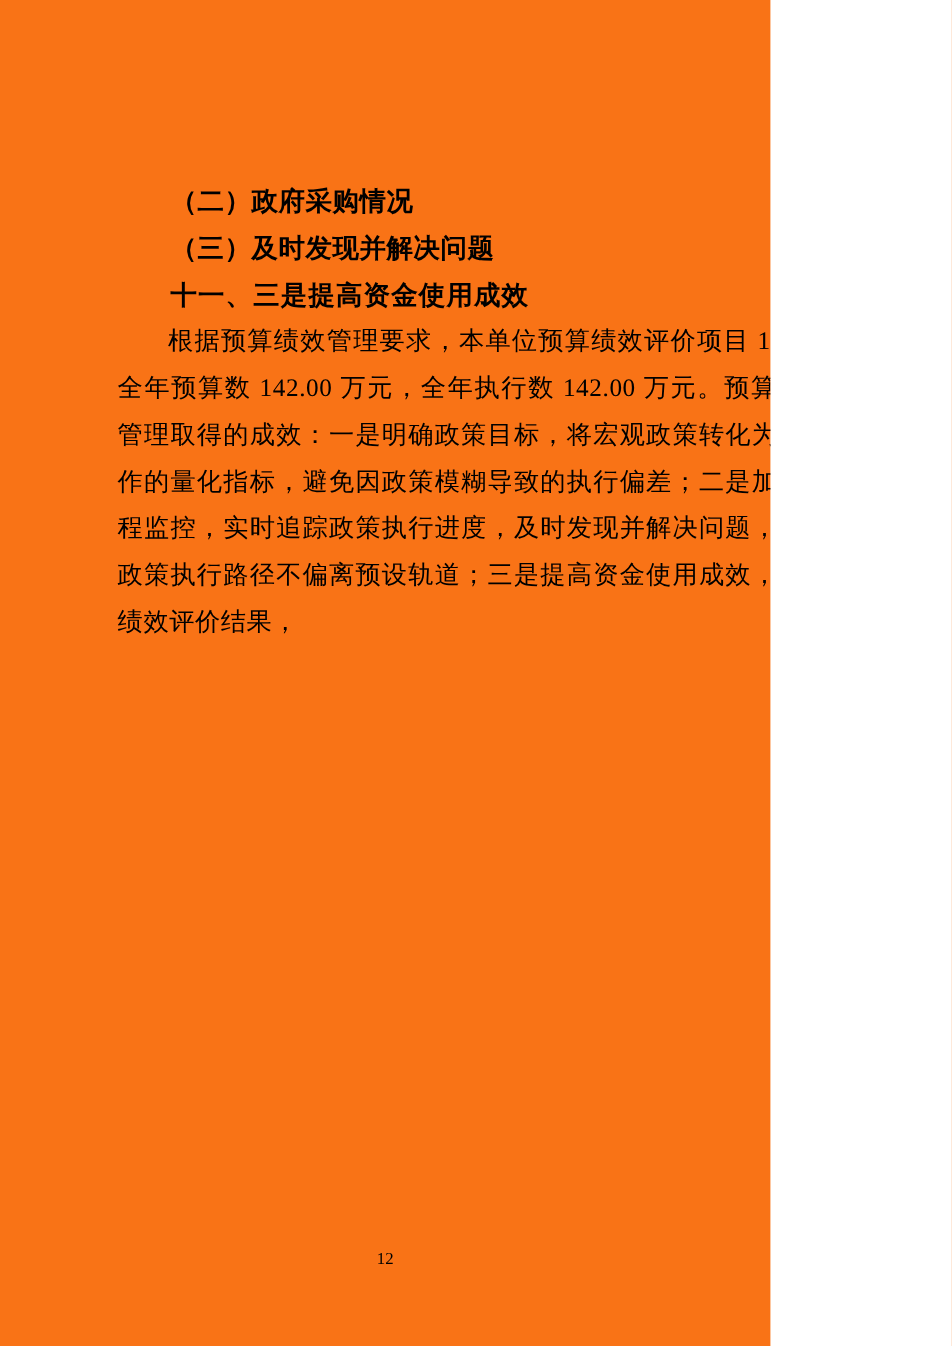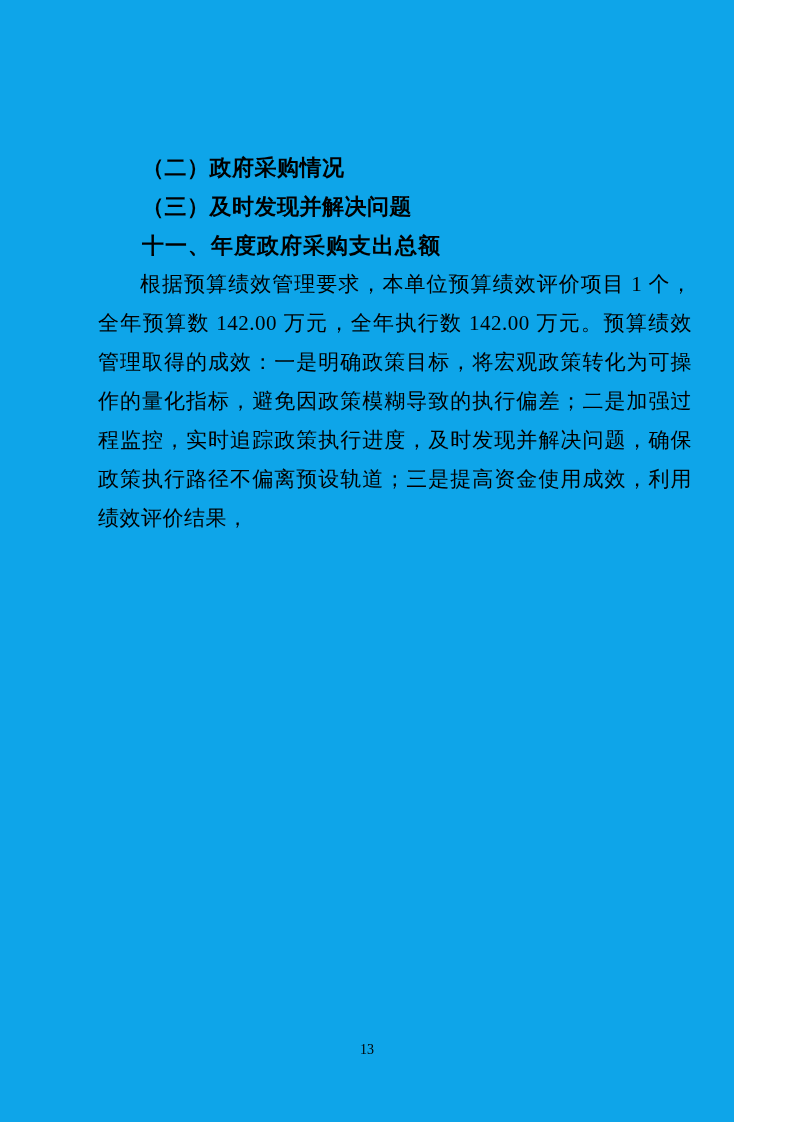--- a/index.html
+++ b/index.html
@@ -2,23 +2,23 @@
 <html><head>
 <meta charset="utf-8">
 <style>
   html, body {
     margin: 0;
     padding: 0;
     background: #ffffff;
   }
   .page {
     position: relative;
-    width: 734px;
+    width: 642px;
     height: 1122px;
-    background: #0ea5e9;
+    background: #f97316;
     color: #000000;
     overflow: hidden;
   }
   .content {
     position: absolute;
     left: 98px;
     top: 148px;
     width: 594px;
     font-family: "Liberation Serif", "DejaVu Serif", serif;
     font-size: 21px;
@@ -56,18 +56,18 @@
     color: #000000;
   }
 </style>
 </head>
 <body>
 
 <div class="page">
   <div class="content">
     <p class="heading-kai">（二）政府采购情况</p>
     <p class="heading-kai">（三）及时发现并解决问题</p>
-    <p class="heading-hei">十一、年度政府采购支出总额</p>
+    <p class="heading-hei">十一、三是提高资金使用成效</p>
     <p>根据预算绩效管理要求，本单位预算绩效评价项目 1 个，全年预算数 142.00 万元，全年执行数 142.00 万元。预算绩效管理取得的成效：一是明确政策目标，将宏观政策转化为可操作的量化指标，避免因政策模糊导致的执行偏差；二是加强过程监控，实时追踪政策执行进度，及时发现并解决问题，确保政策执行路径不偏离预设轨道；三是提高资金使用成效，利用绩效评价结果，</p>
   </div>
 
-  <div class="page-number">13</div>
+  <div class="page-number">12</div>
 </div>
 
 </body></html>

